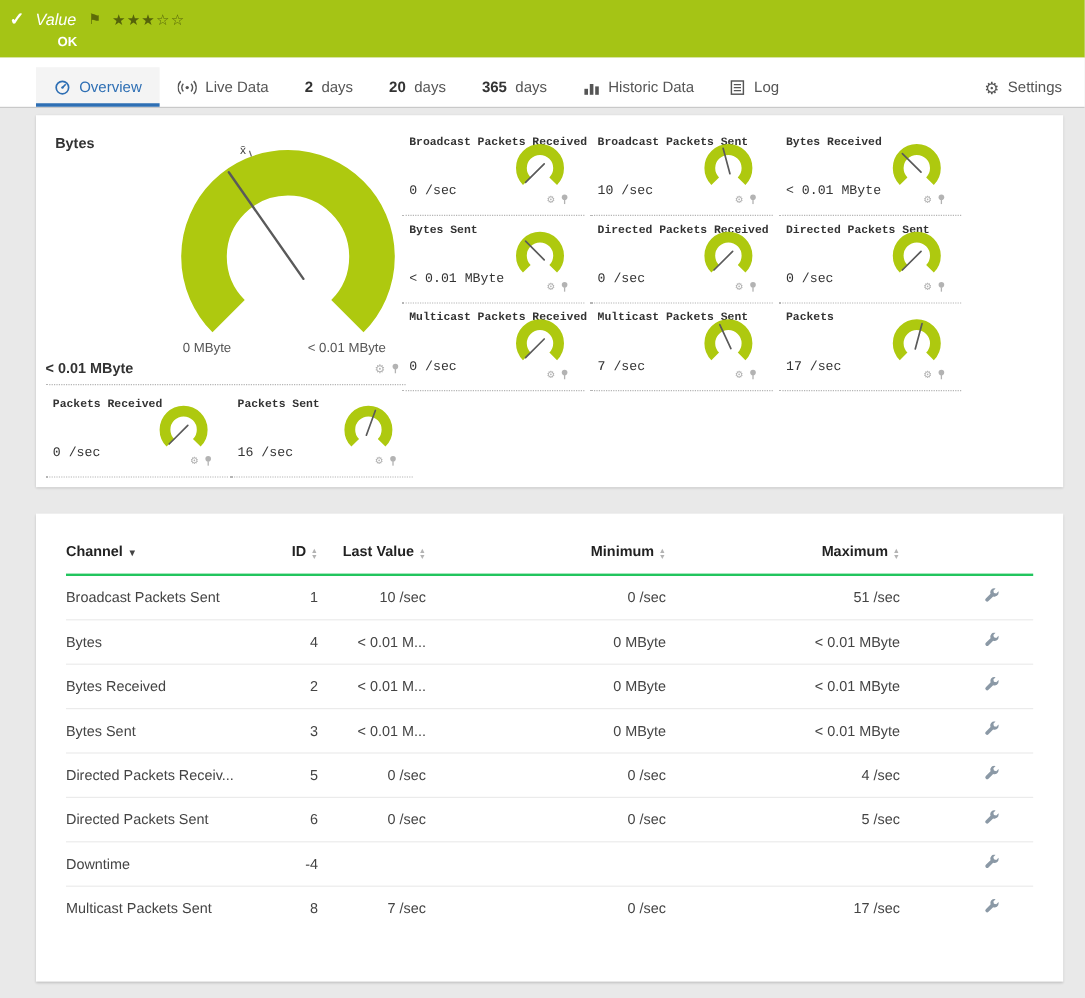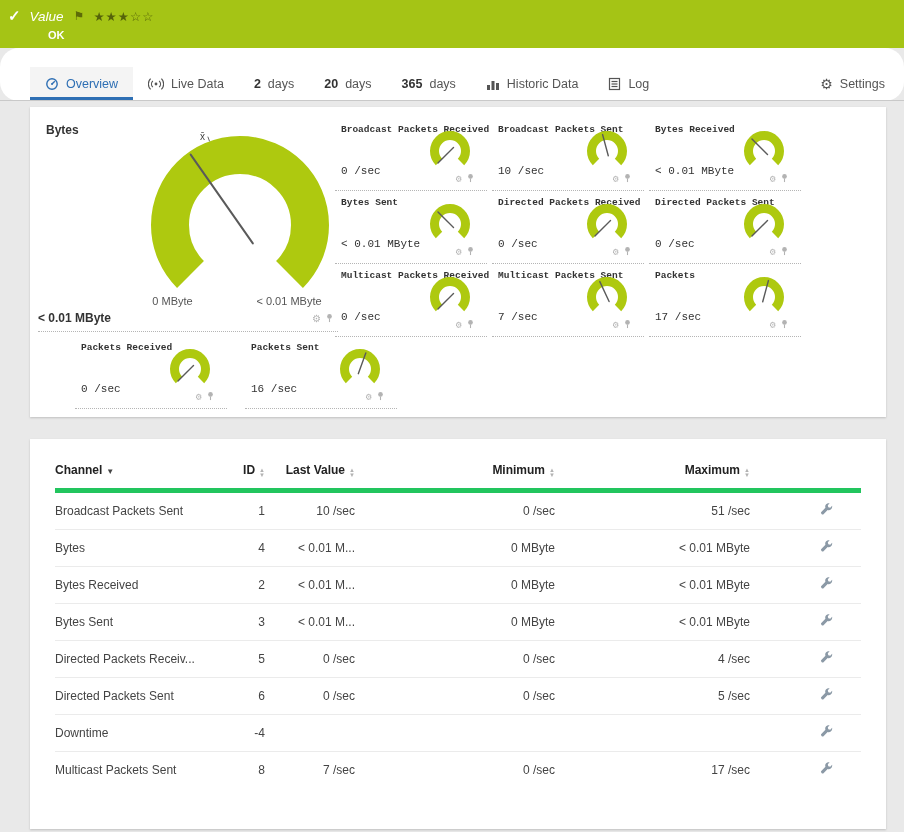--- a/index.html
+++ b/index.html
@@ -12,21 +12,21 @@
   
   .topbar{height:48px;background:var(--green);color:#fff;}
   .row1{display:flex;align-items:center;padding:7px 10px 0 8px;gap:9px;}
   .check{font-size:15px;font-weight:bold;color:#fff;}
   .kind{font-style:italic;font-size:13.5px;}
   .sensor-title{font-weight:bold;font-size:15px;letter-spacing:.2px;}
   .flag{font-size:12px;color:#5d6b08;margin-left:1px;cursor:pointer;}
   .stars{font-size:12.5px;color:#55630a;letter-spacing:1px;cursor:pointer;}
   .row2{padding:4px 0 0 48px;font-size:11px;font-weight:bold;color:#fff;}
   
-  .tabwrap{background:#fff;padding-top:19px;border-radius:19px;}
+  .tabwrap{background:#fff;padding-top:8px;}
   .tabs{display:flex;height:34px;align-items:stretch;padding:0 4px 0 30px;border-bottom:1px solid #c9c9c9;}
   .tab{display:flex;align-items:center;gap:7px;padding:0 15px;font-size:12.5px;color:#555;cursor:pointer;white-space:nowrap;}
   .tab.active{color:var(--blue);background:#f4f4f4;box-shadow:inset 0 -3px 0 var(--blue);}
   .tab .tnum{font-weight:bold;color:#333;}
   .tab .tlabel{color:inherit;}
   .tab.right{margin-left:auto;}
   .ticon{display:inline-flex;align-items:center;line-height:0;}
   .gearglyph{font-size:14px;line-height:1;}
   
   .content{padding:6px 18px 0 30px;}
@@ -34,35 +34,35 @@
   .gauges-card{position:relative;height:310px;margin-bottom:22px;}
   .big-title{position:absolute;top:16px;left:16px;font-size:12px;font-weight:bold;color:#333;}
   .big-dial{position:absolute;left:120px;top:28px;width:180px;height:180px;line-height:0;}
   .avg-marker{position:absolute;left:170px;top:24px;font-size:10px;color:#444;}
   .big-min{position:absolute;top:188px;left:90px;width:105px;text-align:center;font-size:11px;color:#555;}
   .big-max{position:absolute;top:188px;left:200px;width:118px;text-align:center;font-size:11px;color:#555;}
   .big-value{position:absolute;top:204px;left:8px;font-size:12px;font-weight:bold;color:#333;}
   .big-icons{position:absolute;top:206px;left:282px;display:flex;gap:4px;align-items:center;}
   .big-dotted{position:absolute;top:224px;left:8px;width:300px;border-top:1px dotted #b5b5b5;}
   .mini-grid{position:absolute;left:305px;top:12px;display:grid;grid-template-columns:repeat(3,152px);grid-auto-rows:73px;column-gap:5px;}
-  .mini-bottom{position:absolute;left:8px;top:230px;display:flex;gap:18px;margin-left:37px;}
+  .mini-bottom{position:absolute;left:8px;top:230px;display:flex;gap:2px;}
   .mini{position:relative;width:152px;height:72px;border-bottom:1px dotted #b5b5b5;font-family:Liberation Mono, monospace;}
   .mini-title{position:absolute;top:5px;left:6px;font-size:9.5px;font-weight:bold;color:#333;white-space:nowrap;}
   .mini-dial{position:absolute;top:11px;right:16px;line-height:0;}
   .mini-value{position:absolute;bottom:13px;left:6px;font-size:11px;color:#333;}
   .mini-icons{position:absolute;bottom:4px;right:12px;display:flex;gap:4px;align-items:center;}
   .micon{font-size:10px;color:#b3b3b3;line-height:1;cursor:pointer;}
   
   .table-card{padding:24px 25px 10px;min-height:390px;}
   table{width:100%;border-collapse:collapse;table-layout:fixed;}
   th{font-size:12px;color:#222;font-weight:bold;text-align:right;vertical-align:top;padding:0 0 10px 0;}
   th.tc0{text-align:left;}
   td{font-size:12px;color:#444;text-align:right;padding:10px 0;border-top:1px solid #ebebeb;overflow:hidden;white-space:nowrap;}
   td.tc0{text-align:left;}
-  thead th{border-bottom:5px solid #22c55e;}
+  thead th{border-bottom:2px solid #22c55e;}
   tbody tr:first-child td{border-top:none;}
   td.tc5{padding-right:28px;}
   th .thl{cursor:pointer;}
   .sort-desc{font-size:8px;color:#444;margin-left:4px;cursor:pointer;}
   .sort-both{display:inline-flex;flex-direction:column;font-size:6px;line-height:5px;color:#b3b3b3;margin-left:4px;vertical-align:2px;cursor:pointer;}
   .wrench{cursor:pointer;line-height:0;display:inline-block;}
 </style>
 </head>
 <body>
 

